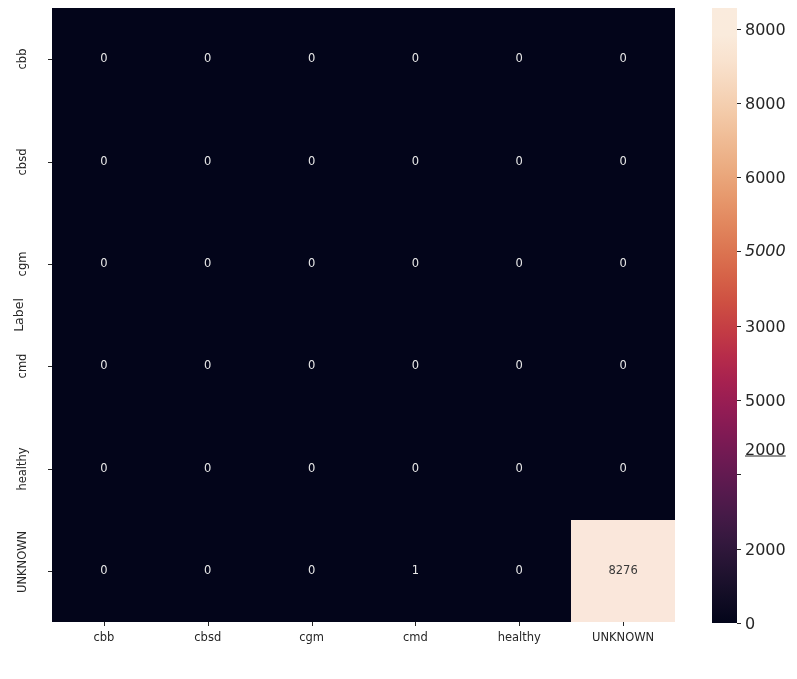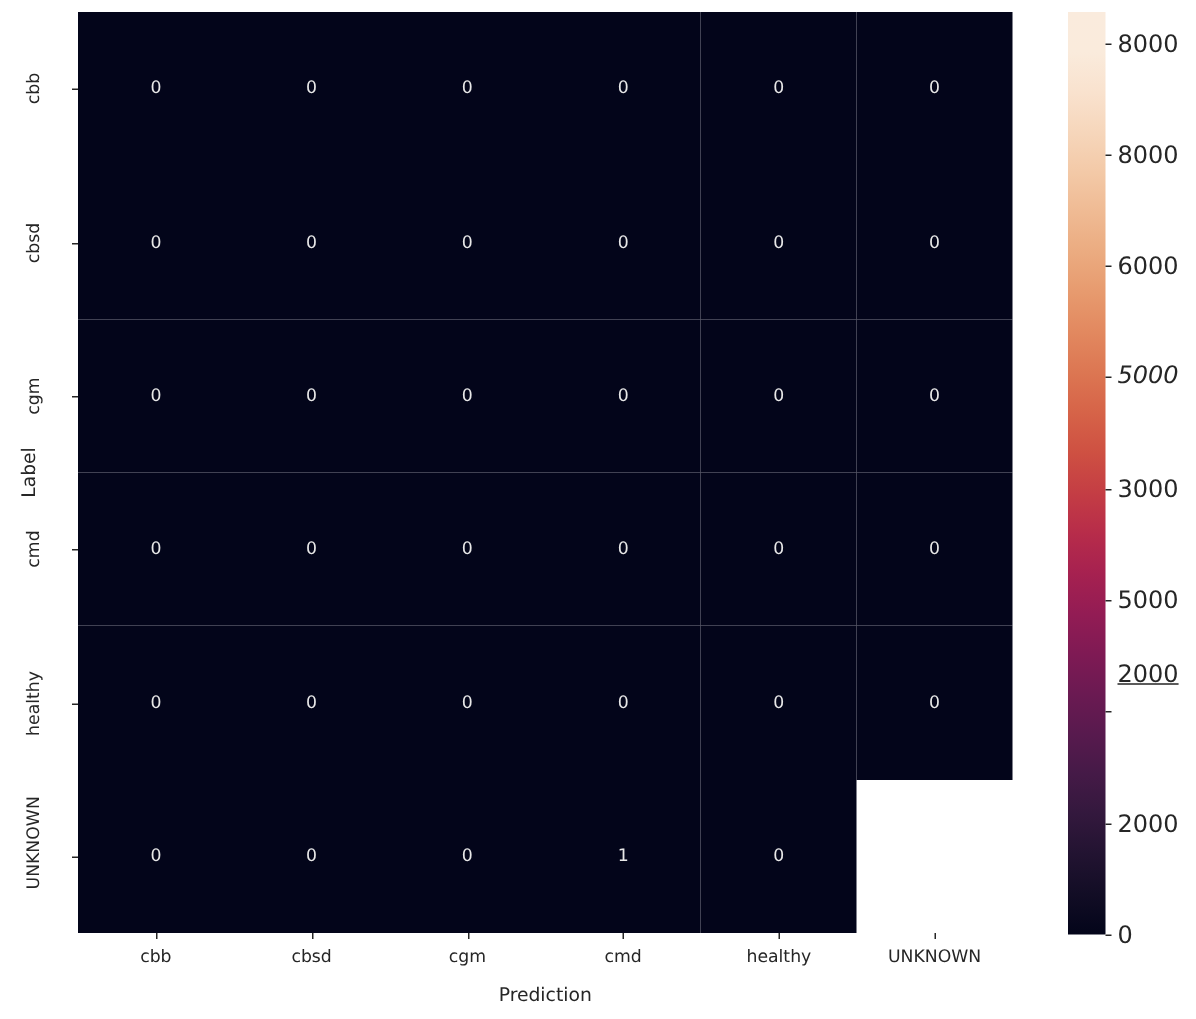--- a/index.html
+++ b/index.html
@@ -233,20 +233,23 @@
         <span style="color: rgb(232, 232, 232);">0</span>
       </div>
       <div class="cell" style="background: rgb(3, 5, 26);">
         <span style="color: rgb(232, 232, 232);">0</span>
       </div>
       <div class="cell" style="background: rgb(3, 5, 26);">
         <span style="color: rgb(232, 232, 232);">1</span>
       </div>
       <div class="cell" style="background: rgb(3, 5, 26);">
         <span style="color: rgb(232, 232, 232);">0</span>
+      </div>
+      <div class="cell" style="background: rgb(250, 231, 219);">
+        <span style="color: rgb(58, 58, 58);">8276</span>
       </div>
     </div>
 
   <div id="yticks">
       <div class="ytick-mark" style="top: 59.1667px;"></div>
       <div class="ytick-label" style="left: 22px; top: 59.1667px; width: 44px; text-align: center; transform: translate(-50%, -50%) rotate(-90deg) translateY(0px); transform-origin: 50% 50%; margin-left: 0px;">cbb</div>
       <div class="ytick-mark" style="top: 161.5px;"></div>
       <div class="ytick-label" style="left: 22px; top: 161.5px; width: 44px; text-align: center; transform: translate(-50%, -50%) rotate(-90deg) translateY(0px); transform-origin: 50% 50%; margin-left: 0px;">cbsd</div>
       <div class="ytick-mark" style="top: 263.833px;"></div>
       <div class="ytick-label" style="left: 22px; top: 263.833px; width: 44px; text-align: center; transform: translate(-50%, -50%) rotate(-90deg) translateY(0px); transform-origin: 50% 50%; margin-left: 0px;">cgm</div>
@@ -266,21 +269,20 @@
       <div class="xtick-mark" style="left: 311.583px;"></div>
       <div class="xtick-label" style="left: 311.583px; top: 630px;">cgm</div>
       <div class="xtick-mark" style="left: 415.417px;"></div>
       <div class="xtick-label" style="left: 415.417px; top: 630px;">cmd</div>
       <div class="xtick-mark" style="left: 519.25px;"></div>
       <div class="xtick-label" style="left: 519.25px; top: 630px;">healthy</div>
       <div class="xtick-mark" style="left: 623.083px;"></div>
       <div class="xtick-label" style="left: 623.083px; top: 630px;">UNKNOWN</div>
     </div>
 
-  <div class="xlabel-title">Prediction</div>
 
   <div id="colorbar-wrap">
     <div id="colorbar-gradient" style="background: linear-gradient(rgb(250, 235, 221), rgb(250, 235, 220), rgb(249, 226, 206), rgb(246, 214, 187), rgb(243, 201, 167), rgb(239, 186, 147), rgb(235, 171, 128), rgb(231, 154, 110), rgb(226, 136, 95), rgb(220, 118, 82), rgb(214, 99, 72), rgb(206, 80, 66), rgb(196, 61, 68), rgb(183, 44, 74), rgb(166, 33, 80), rgb(147, 28, 84), rgb(127, 26, 84), rgb(107, 26, 82), rgb(88, 26, 78), rgb(69, 26, 71), rgb(51, 24, 61), rgb(34, 19, 49), rgb(18, 13, 37), rgb(3, 5, 26));"></div>
   <div class="cbtick-mark" style="top: 615px;"></div>
       <div class="cbtick-label" style="top: 615px;">0</div>
       <div class="cbtick-mark" style="top: 540.689px;"></div>
       <div class="cbtick-label" style="top: 540.689px;">2000</div>
       <div class="cbtick-mark" style="top: 466.377px;"></div>
       <div class="cbtick-label" style="top: 441px; text-decoration: underline;">2000</div>
       <div class="cbtick-mark" style="top: 392.066px;"></div>

